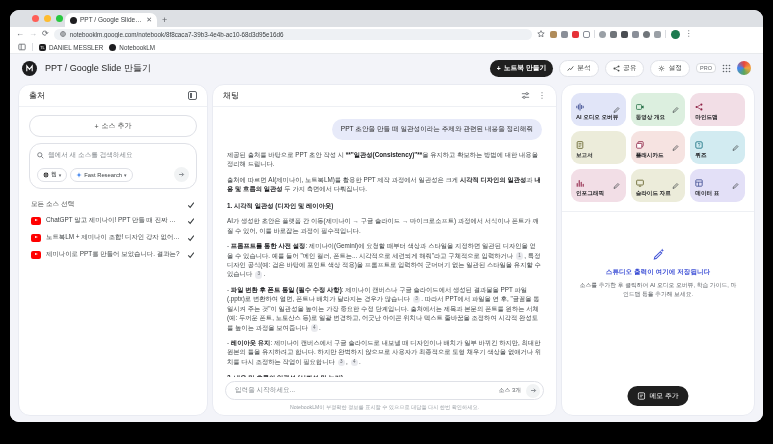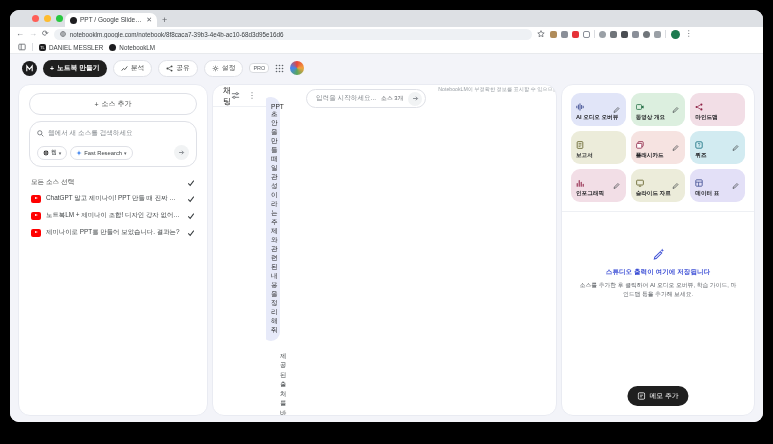--- a/index.html
+++ b/index.html
@@ -59,21 +59,21 @@
   .caret { font-size:5px; color:#5f6368; }
   .circBtn { width:15px; height:15px; border-radius:50%; background:#f1f3f4; display:flex; align-items:center; justify-content:center; margin-left:auto; }
   #selAllRow { display:flex; align-items:center; justify-content:space-between; padding:3px 12px 3px 12px; }
   #selAllRow .lbl { font-size:6.6px; color:#444746; }
   .srcItem { display:flex; align-items:center; gap:5px; padding:4px 12px; }
   .ytIcon { width:10px; height:8px; background:#ff0000; border-radius:2px; flex:none; position:relative; }
   .ytIcon::after { content:""; position:absolute; left:4px; top:2.2px; border-left:3px solid #fff; border-top:1.8px solid transparent; border-bottom:1.8px solid transparent; }
   .srcItem .st { flex:1; font-size:6.4px; color:#3c4043; white-space:nowrap; overflow:hidden; text-overflow:ellipsis; }
 
   
-  #chatPanel { flex:1; display:flex; flex-direction:row; }
+  #chatPanel { flex:1; display:flex; flex-direction:column; }
   #chatScroll { flex:1; overflow:hidden; padding:8px 14px 0; }
   #userBubbleWrap { display:flex; justify-content:flex-end; margin:4px 0 10px; }
   #userBubble { background:#e7eaf9; border-radius:12px; padding:6px 9px; font-size:6.6px; color:#1f1f1f; max-width:75%; }
   #chatResponse { font-size:6.3px; color:#3c4043; line-height:1.5; }
   #chatResponse p { margin-bottom:6px; }
   #chatResponse .hd { font-weight:bold; color:#202124; margin:7px 0 6px; }
   #chatResponse b { color:#202124; }
   .cite { display:inline-flex; align-items:center; justify-content:center; width:7.5px; height:7.5px; border-radius:50%; background:#e9eaee; color:#5f6368; font-size:4.6px; vertical-align:1px; margin:0 1px; }
   #inputBar { flex:none; margin:4px 12px 3px; height:19px; border:1px solid #dfe1e7; border-radius:11px; display:flex; align-items:center; padding:0 3px 0 9px; gap:5px; background:#fff; }
   #inputBar .ph { flex:1; font-size:6.6px; color:#80868b; }
@@ -159,20 +159,21 @@
     </span>
   </div>
 
   <div id="app">
     <div id="appheader">
       <span id="logo">
         <svg width="9" height="9" viewBox="0 0 10 10">
             <path d="M2 8V2l3 4 3-4v6" fill="none" stroke="#fff" stroke-width="1.2"></path>
           </svg>
       </span>
+      <span id="appTitle">PPT / Google Slide 만들기</span>
       <span class="hbtn" id="createBtn">
         <span>+</span>
         <span>노트북 만들기</span>
       </span>
       <span class="hbtn">
         <svg width="7" height="7" viewBox="0 0 10 10">
             <path d="M1 8l2.5-3 2 1.5L9 2" fill="none" stroke="#444746" stroke-width="1.2"></path>
           </svg>
         <span>분석</span>
       </span>
@@ -205,20 +206,24 @@
             <circle cx="6" cy="10" r="1.1"></circle>
             <circle cx="10" cy="10" r="1.1"></circle>
           </g>
         </svg>
       <span id="hdrAvatar"></span>
     </div>
 
     <div id="panels">
 
       <div class="panel" id="srcPanel">
+        <div class="phead">
+          <span class="pt">출처</span>
+          <span class="collapse"></span>
+        </div>
         <div id="addSrc">
           <span>+</span>
           <span>소스 추가</span>
         </div>
         <div id="searchBox">
           <div class="srow">
             <svg width="7" height="7" viewBox="0 0 10 10">
                 <circle cx="4" cy="4" r="3" fill="none" stroke="#5f6368" stroke-width="1.1"></circle>
                 <path d="M6.3 6.3L9 9" stroke="#5f6368" stroke-width="1.1"></path>
               </svg>

